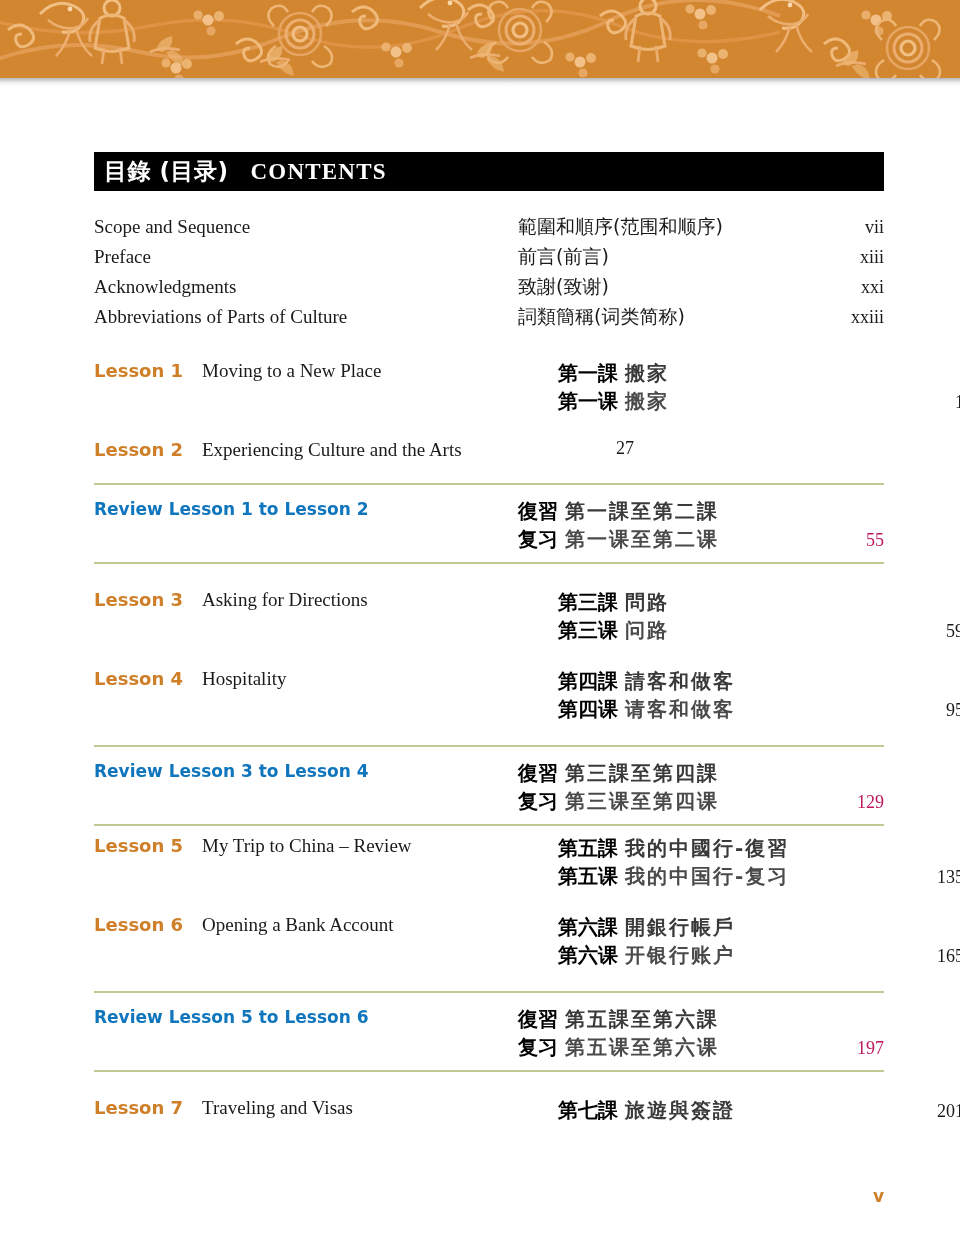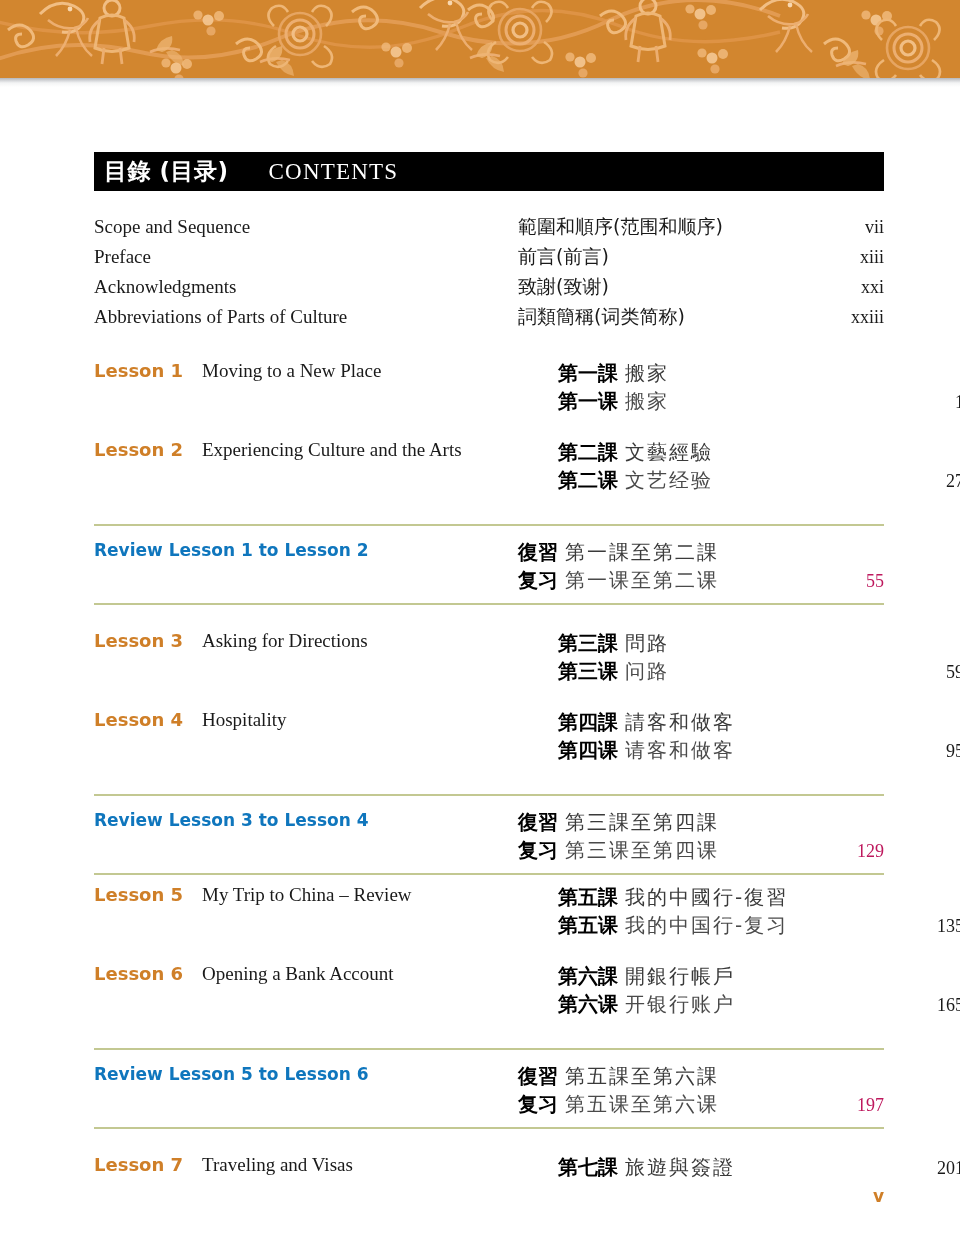--- a/index.html
+++ b/index.html
@@ -53,24 +53,24 @@
     color: #ffffff;
     font-family: "DejaVu Sans", "Liberation Sans", sans-serif;
     font-weight: bold;
     font-size: 23px;
     letter-spacing: 0.5px;
     line-height: 1;
   }
   .title-en {
     color: #ffffff;
     font-family: "Liberation Serif", "DejaVu Serif", serif;
-    font-weight: normal;
+    font-weight: bold;
     font-size: 23px;
     letter-spacing: 1.2px;
-    margin-left: 40px;
+    margin-left: 22px;
     line-height: 1;
   }
 
   
   .content {
     position: absolute;
     left: 94px;
     top: 214px;
     width: 790px;
   }
@@ -136,39 +136,39 @@
     line-height: 28px;
     white-space: nowrap;
     color: #111111;
   }
   .cn-num {
     font-weight: bold;
     color: #000000;
     letter-spacing: 0px;
   }
   .cn-body {
-    font-weight: normal;
+    font-weight: bold;
     color: #3a3a3a;
     margin-left: 7px;
     letter-spacing: 2px;
   }
   .cn-line.simplified .cn-body { color: #4a4a4a; }
   .lesson-page {
     width: 76px;
     flex: 0 0 76px;
     text-align: right;
     font-size: 18px;
     color: #1a1a1a;
     align-self: flex-end;
     padding-bottom: 2px;
   }
 
   
   .review-block {
-    margin-top: 30px;
+    margin-top: 22px;
     border-top: 2px solid #c3c892;
     border-bottom: 2px solid #c3c892;
     padding: 12px 0 9px 0;
     margin-bottom: 4px;
   }
   .review-row {
     display: flex;
     align-items: flex-start;
   }
   .review-label {
@@ -329,28 +329,20 @@
       </div>
     </div>
     <div class="lesson-page">1</div>
   </div>
 
   <div class="lesson-row">
     <div class="lesson-left">
       <span class="lesson-tag">Lesson 2</span>
       <span class="lesson-en">Experiencing Culture and the Arts</span>
     </div>
-    <div class="lesson-mid">
-      <div class="cn-line traditional">
-        <span class="cn-num">第二課</span><span class="cn-body">文藝經驗</span>
-      </div>
-      <div class="cn-line simplified">
-        <span class="cn-num">第二课</span><span class="cn-body">文艺经验</span>
-      </div>
-    </div>
     <div class="lesson-page">27</div>
   </div>
 
   <div class="review-block">
     <div class="review-row">
       <span class="review-label">Review  Lesson 1 to Lesson 2</span>
       <div class="lesson-mid">
         <div class="cn-line traditional">
           <span class="cn-num">復習</span><span class="cn-body">第一課至第二課</span>
         </div>

